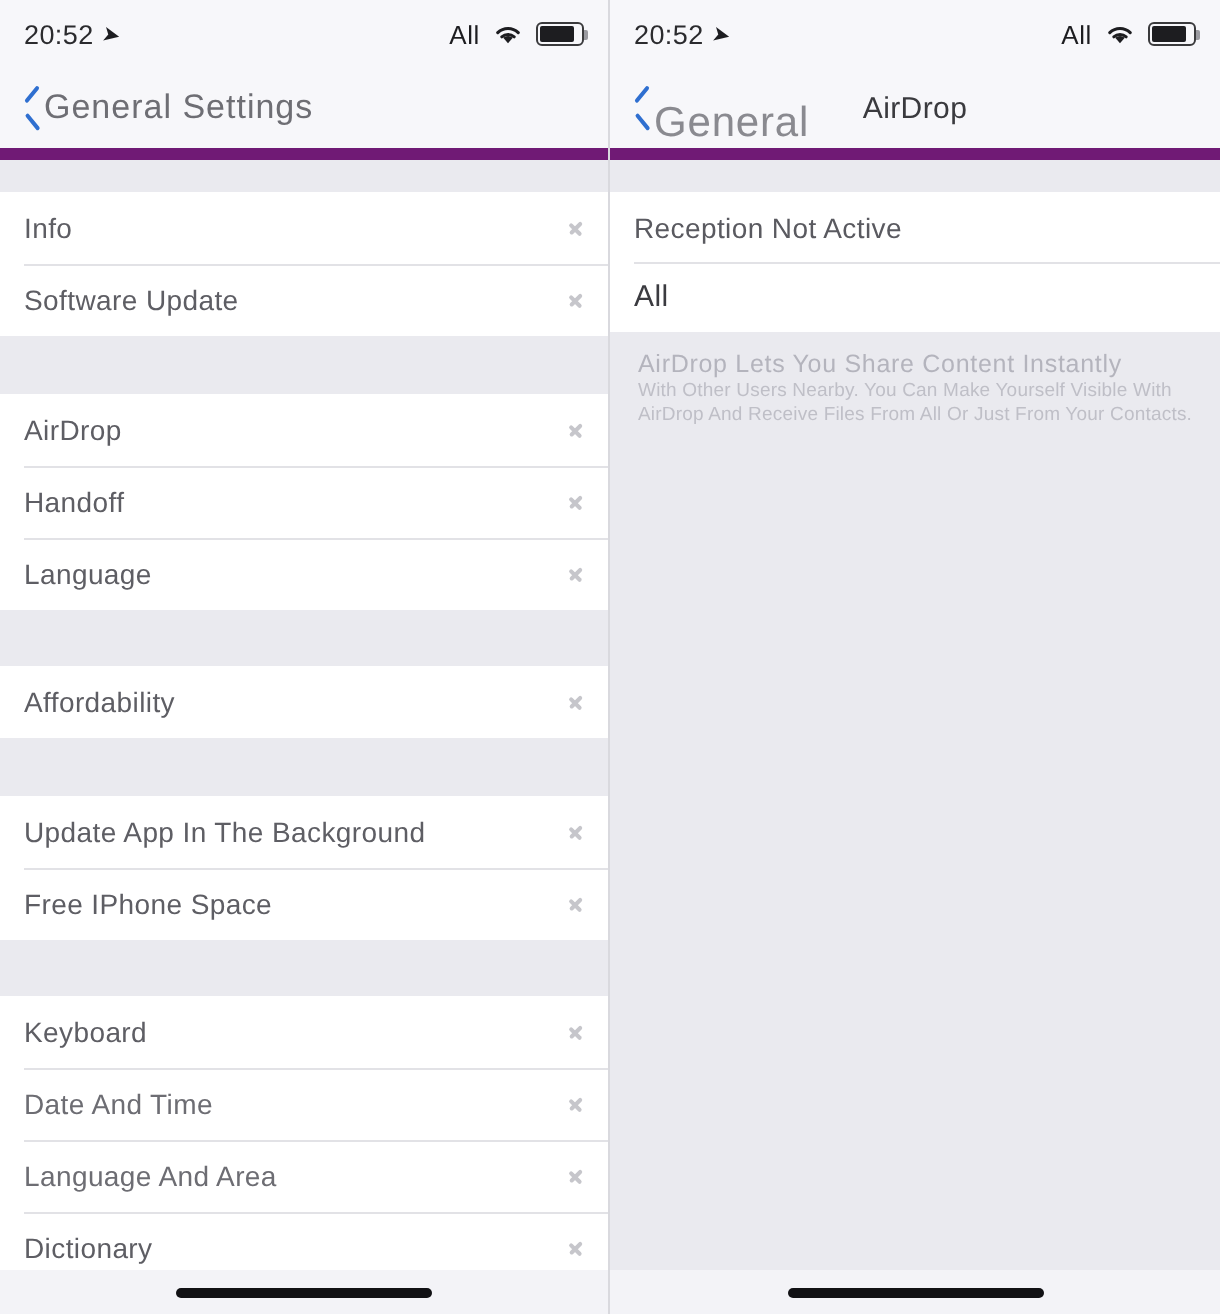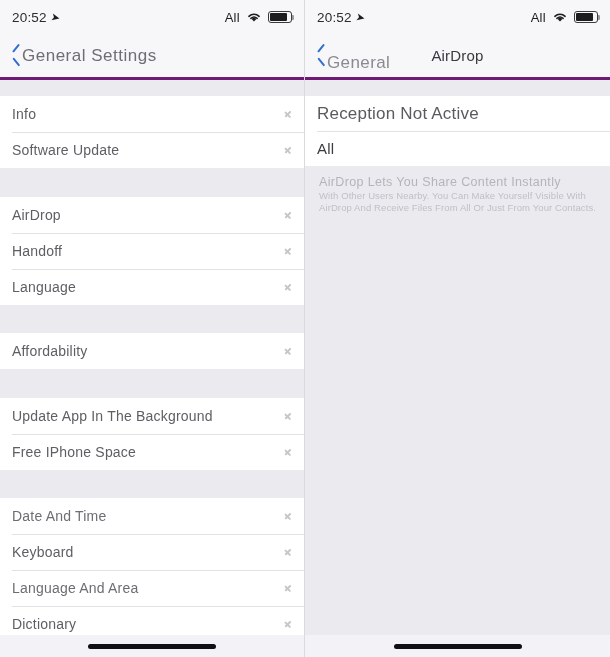--- a/index.html
+++ b/index.html
@@ -49,39 +49,39 @@
     width: 2px; height: 4.6px; background: #9a9aa0; border-radius: 0 1px 1px 0;
   }
   .battery-fill { height: 100%; width: 88%; background: #1d1d20; border-radius: 1px; }
 
   
   .navbar {
     flex: 0 0 46px; height: 46px;
     background: #f7f7fa;
     display: flex; align-items: center;
     position: relative;
-    border-bottom: 3px solid #701a75;
+    border-bottom: 6px solid #701a75;
     padding: 0 10px;
   }
   .back {
     display: flex; align-items: center; gap: 1px;
     cursor: pointer;
   }
   .back-chev {
     width: 11px; height: 19px;
     position: relative; flex: 0 0 auto;
   }
   .back-chev::before, .back-chev::after {
     content: ""; position: absolute; left: 3px;
     width: 9.5px; height: 2.4px; background: #2f6fd0; border-radius: 2px;
   }
   .back-chev::before { top: 5.2px; transform: rotate(-51deg); transform-origin: left center; }
   .back-chev::after  { top: 11.3px; transform: rotate(51deg); transform-origin: left center; }
   .back-label {
-    font-size: 17px; color: #8a8a90; letter-spacing: .4px; margin-top: 15px;
+    font-size: 21px; color: #8a8a90; letter-spacing: .4px; margin-top: 15px;
   }
   .nav-title-left {
     font-size: 17px; color: #6e6e74; letter-spacing: .5px;
     margin-left: 0;
   }
   .nav-title-center {
     position: absolute; left: 0; right: 0;
     text-align: center;
     font-size: 15px; color: #3a3a3e;
     letter-spacing: .2px;
@@ -131,21 +131,21 @@
     background: #ffffff;
     display: flex; align-items: center;
     padding: 0 12px;
     position: relative;
     cursor: pointer;
   }
   .opt-row + .opt-row::before {
     content: ""; position: absolute; left: 12px; right: 0; top: 0;
     height: 1px; background: #e2e2e6;
   }
-  .opt-label { font-size: 17px; color: #5a5a60; letter-spacing: .2px; }
+  .opt-label { font-size: 14px; color: #5a5a60; letter-spacing: .2px; }
   .opt-label.strong { color: #3b3b40; font-size: 15px; }
   .check {
     margin-left: auto;
     width: 15px; height: 15px; position: relative; flex: 0 0 auto;
   }
   .check::before, .check::after {
     content: ""; position: absolute; background: #3c79cf; border-radius: 1px;
   }
   .check::before { width: 2.2px; height: 6.5px; left: 3.2px; top: 5.6px; transform: rotate(-42deg); }
   .check::after  { width: 2.2px; height: 12px; left: 9.4px; top: 1.2px; transform: rotate(38deg); }
@@ -255,25 +255,25 @@
         <div class="row">
           <span class="row-label">Free IPhone Space</span>
           <span class="chev"></span>
         </div>
       </div>
 
       <div class="gap" style="height:28px"></div>
 
       <div class="group">
         <div class="row">
+          <span class="row-label">Keyboard</span>
+          <span class="chev"></span>
+        </div>
+        <div class="row">
           <span class="row-label dim">Date And Time</span>
-          <span class="chev"></span>
-        </div>
-        <div class="row">
-          <span class="row-label">Keyboard</span>
           <span class="chev"></span>
         </div>
         <div class="row">
           <span class="row-label dim">Language And Area</span>
           <span class="chev"></span>
         </div>
         <div class="row">
           <span class="row-label">Dictionary</span>
           <span class="chev"></span>
         </div>

